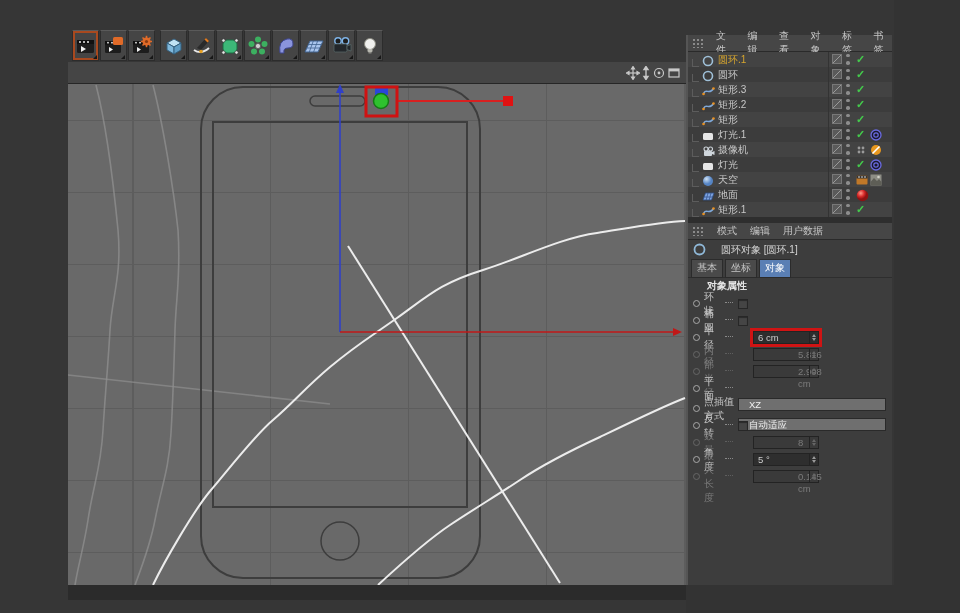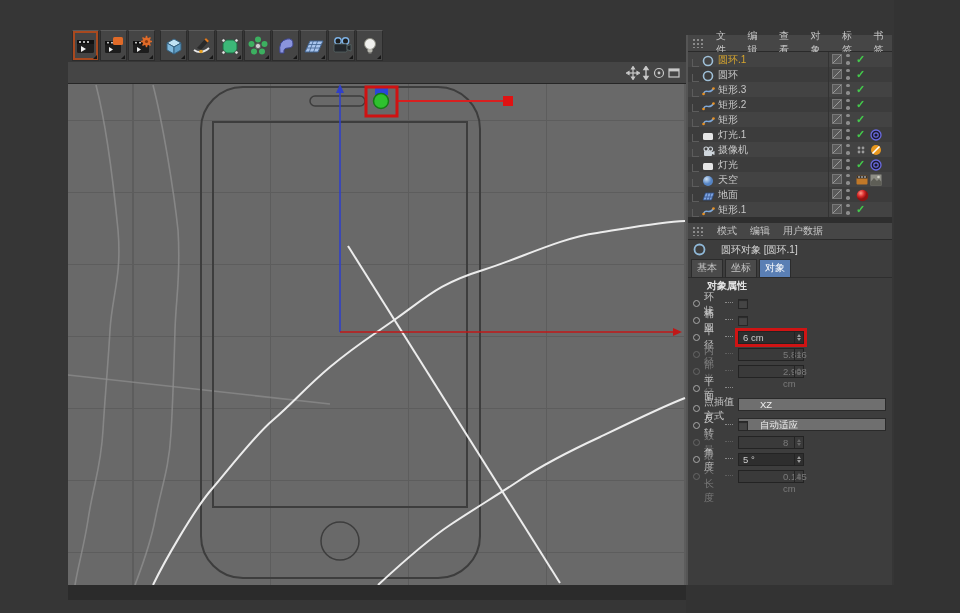--- a/index.html
+++ b/index.html
@@ -58,29 +58,29 @@
   .tab.active { background:#5a7fb4; color:#fff; }
   #am-sect { height:16px; line-height:16px; padding-left:19px; color:#e4e4e4; font-size:10px; font-weight:bold; border-top:1px solid #2e2e2e; }
   .prow { height:17px; display:flex; align-items:center; padding:0 6px 0 5px; font-size:10px; color:#c6c6c6; }
   .prow.dis { color:#7b7b7b; }
   .acirc { width:7px; height:7px; border-radius:50%; border:1.5px solid #a8a8a8; margin-right:4px; flex:0 0 auto; }
   .prow.dis .acirc { border-color:#666; }
   .leader { flex:1; border-bottom:1px dotted #8a8a8a; margin:0 5px 3px 5px; min-width:8px; }
   .prow.dis .leader { border-color:#5e5e5e; }
   .cbox { width:10px; height:10px; background:#454545; border:1px solid #272727; box-shadow:inset 0 1px 1px #2a2a2a; }
   .nin { position:relative; width:66px; height:13px; background:#2e2e2e; border:1px solid #232323;
-         color:#cdcdcd; font-size:9.5px; line-height:12px; padding-left:4px; }
+         color:#cdcdcd; font-size:9.5px; line-height:12px; padding-left:4px;margin-left:15px; }
   .prow.dis .nin { background:#3a3a3a; color:#7b7b7b;padding-left:44px; }
   .nin .step { position:absolute; right:0; top:0; width:9px; height:100%; border-left:1px solid #232323;
                display:flex; flex-direction:column; align-items:center; justify-content:center; gap:1px; }
   .step i { display:block; border-left:2.5px solid transparent; border-right:2.5px solid transparent; }
   .step .up { border-bottom:3px solid #9a9a9a; } .step .dn { border-top:3px solid #9a9a9a; }
   .prow.dis .step .up { border-bottom-color:#666; } .prow.dis .step .dn { border-top-color:#666; }
   .ddl { flex:1; height:13px; background:#6f6f6f; border:1px solid #2a2a2a; color:#f0f0f0;
-         font-size:9.5px; line-height:12px; padding-left:21px; cursor:pointer;margin-top:32px; }
+         font-size:9.5px; line-height:12px; padding-left:10px; cursor:pointer;margin-top:32px; }
   .red-ring { box-shadow:0 0 0 3px #cf1414; }
   .ctrlcol { width:148px; display:flex; flex:0 0 auto; }
 
   .checkmark { color:#44c94c; font-size:11px; font-weight:bold; line-height:1; }
 </style>
 </head>
 <body>
 
 <div>
   <div class="tbbtn sel" style="left:72px">

